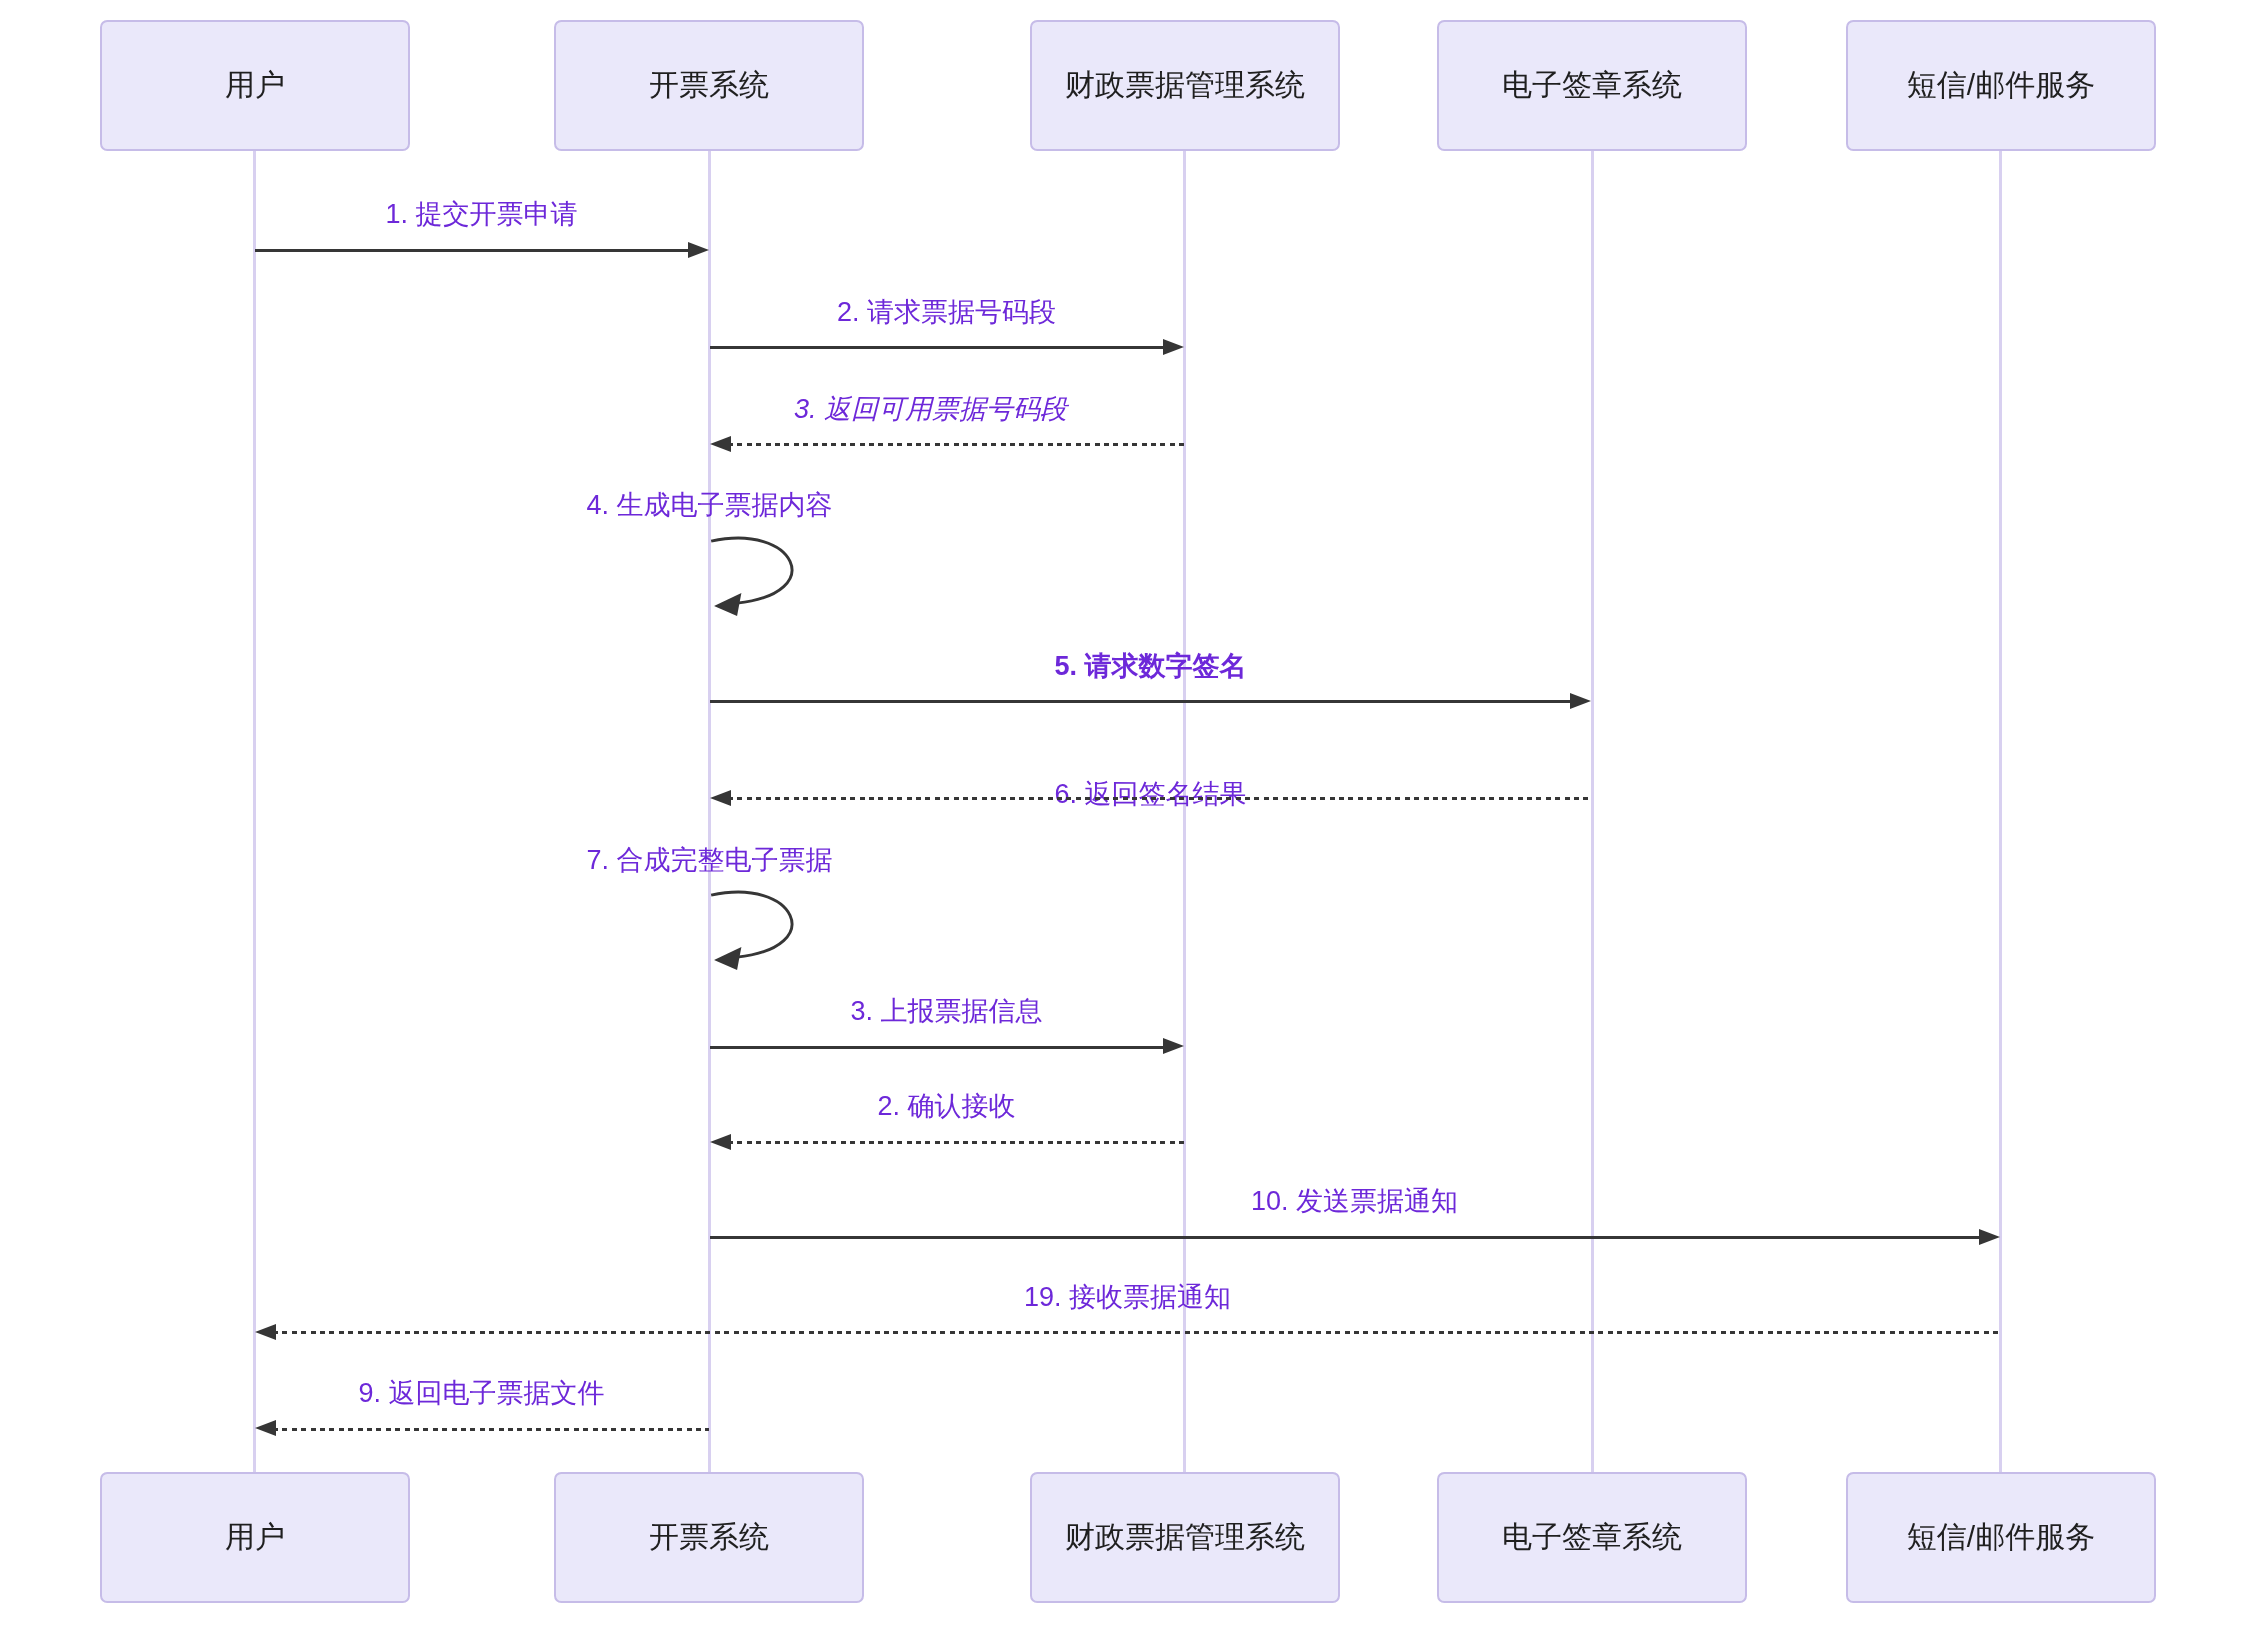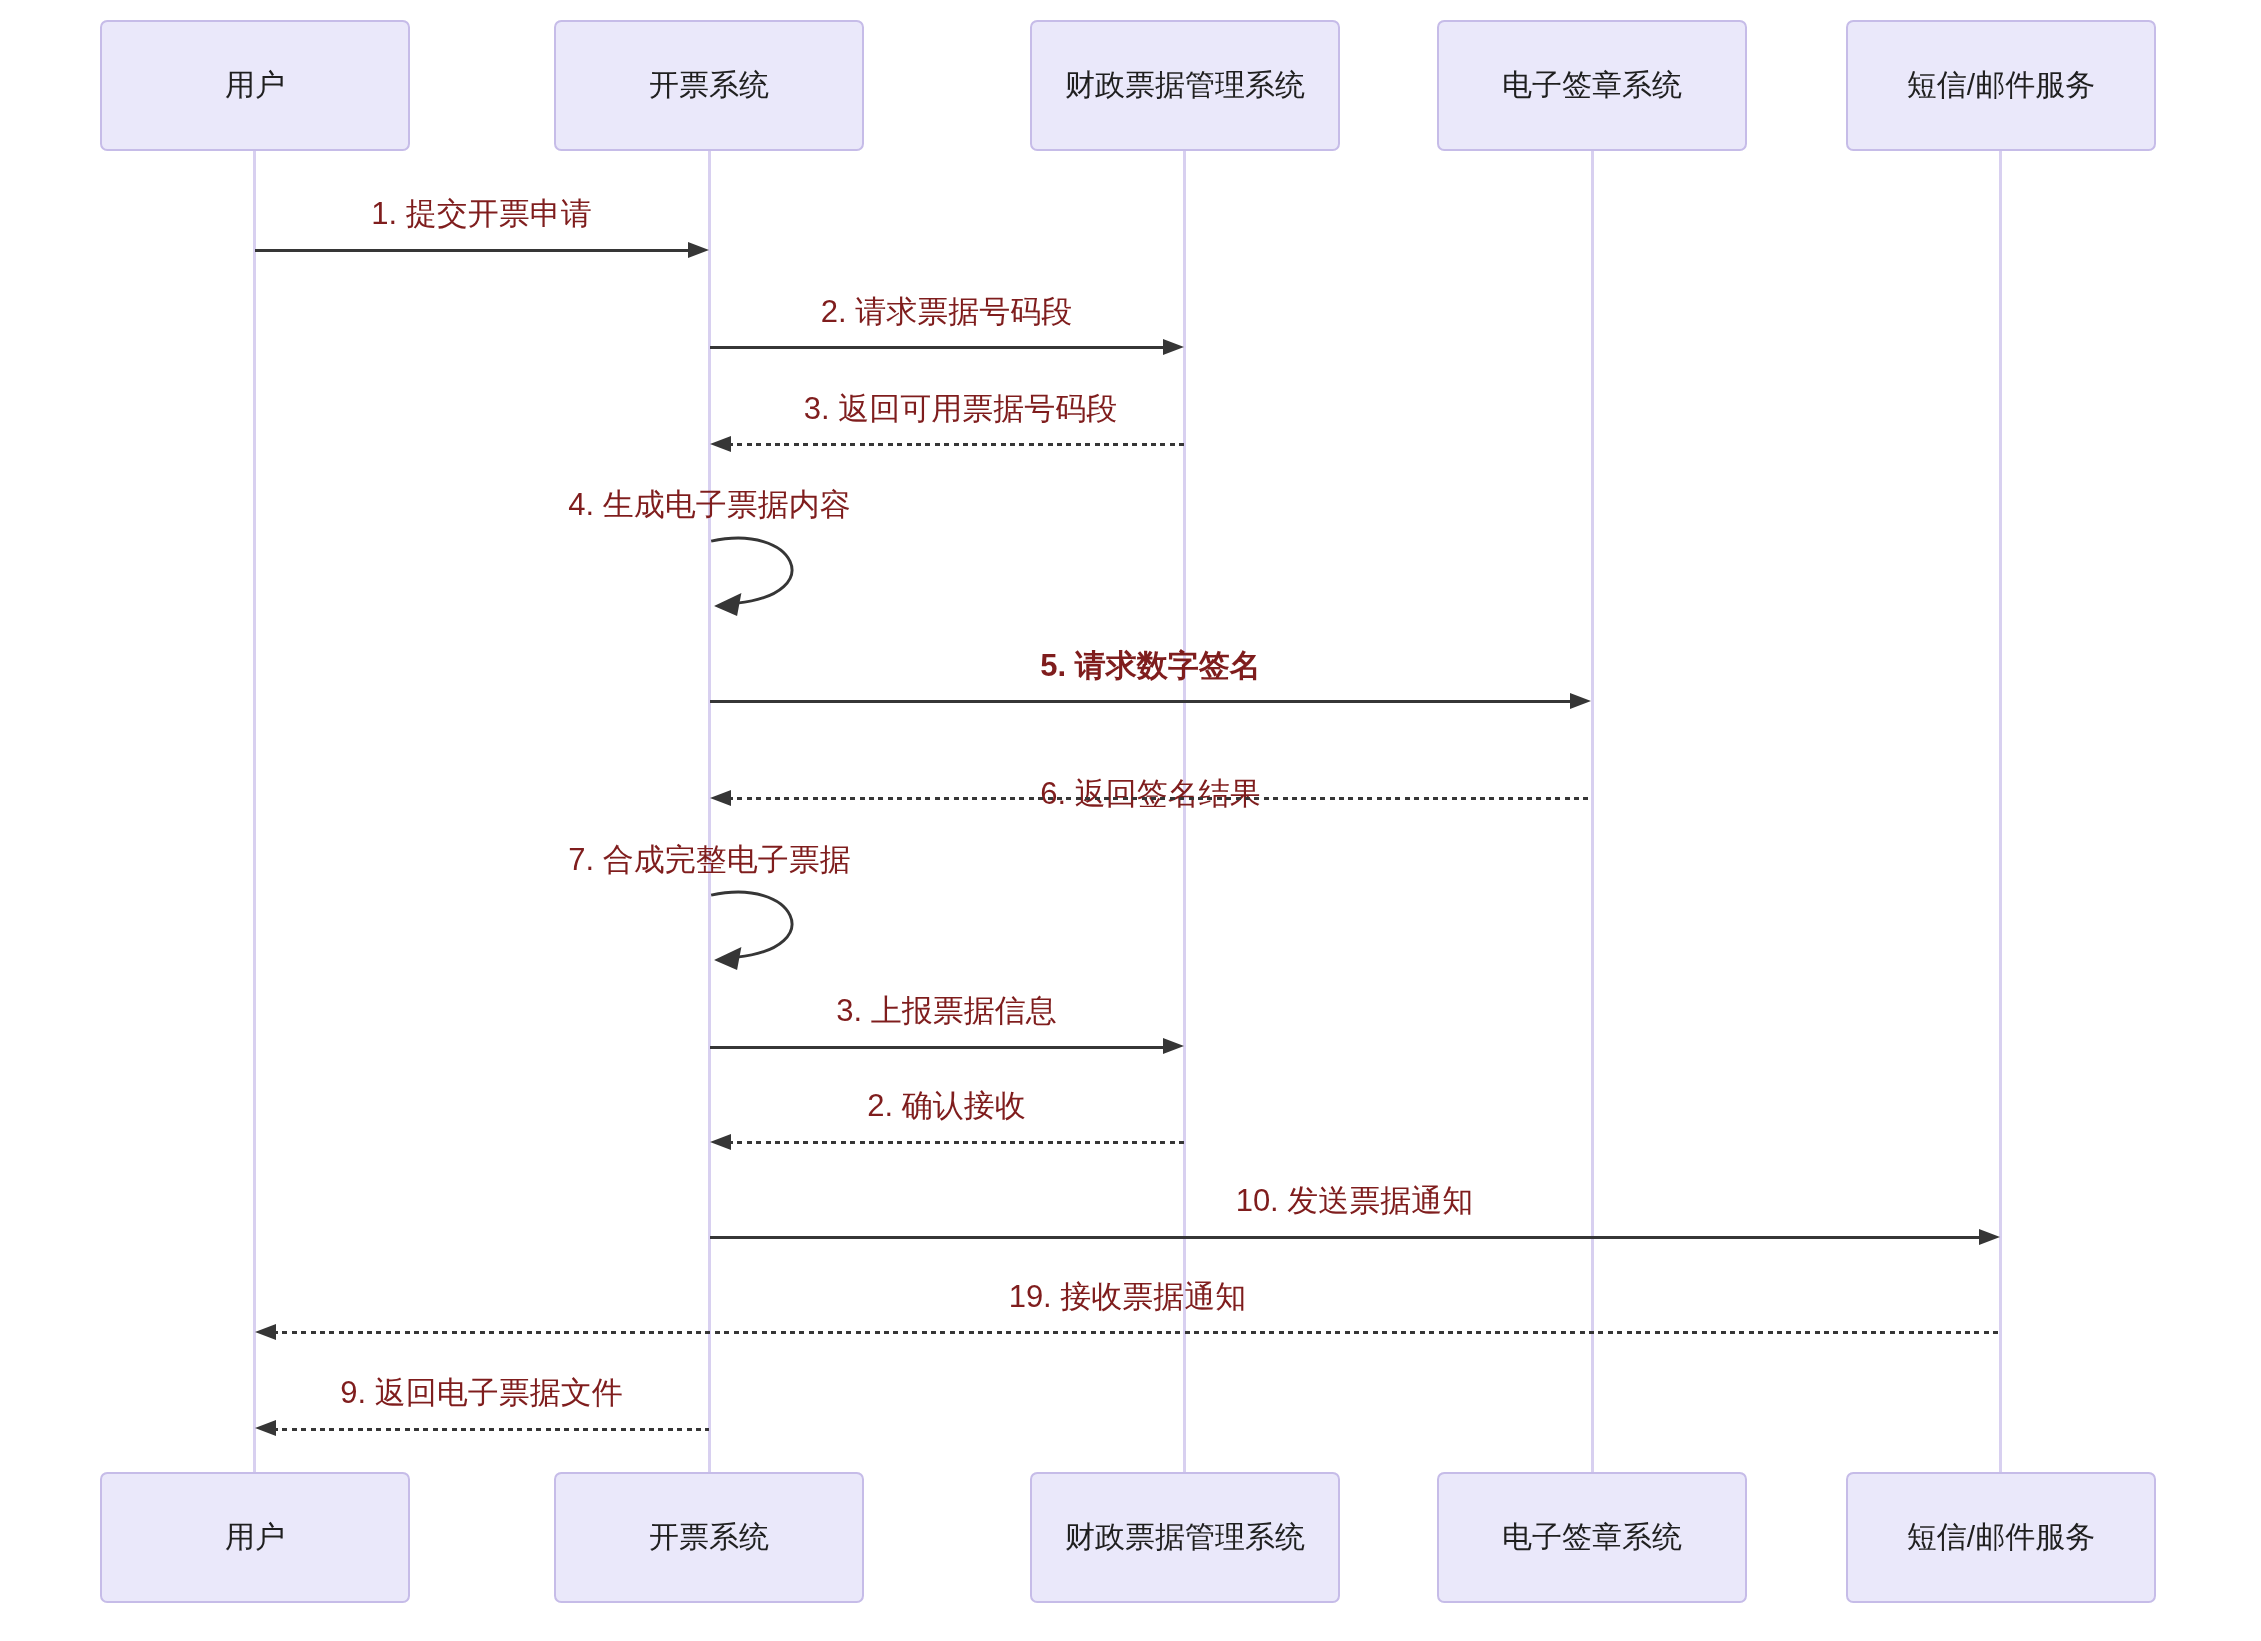--- a/index.html
+++ b/index.html
@@ -23,22 +23,22 @@
   }
   .lifeline{
     position:absolute;
     width:2.9px;top:151px;height:1321px;
     background:#D8D0F0;
   }
   .msg-label{
     position:absolute;
     width:577px;
     text-align:center;
-    font-size:31px;line-height:32px;
-    color:#7f1d1d;
+    font-size:27px;line-height:32px;
+    color:#6d28d9;
     white-space:nowrap;
   }
   .line{
     position:absolute;height:2.9px;background:#363636;
   }
   .line.dashed{
     background:repeating-linear-gradient(90deg,#363636 0 5px,transparent 5px 9.4px);
   }
   .head-right{
     position:absolute;width:0;height:0;
@@ -87,21 +87,21 @@
     <div class="head-right" style="left:688px;top:242px;"></div>
   </div>
 
   <div>
     <div class="msg-label" style="left:658px;top:296px;">2. 请求票据号码段</div>
     <div class="line" style="left:710px;top:346px;width:456px;"></div>
     <div class="head-right" style="left:1163px;top:339px;"></div>
   </div>
 
   <div>
-    <div class="msg-label" style="left:672px;top:393px;">3. 返回可用票据号码段</div>
+    <div class="msg-label" style="left:642px;top:393px;font-style:italic;">3. 返回可用票据号码段</div>
     <div class="line dashed" style="left:728px;top:443px;width:456px;"></div>
     <div class="head-left" style="left:710px;top:436px;"></div>
   </div>
 
   <div>
     <div class="msg-label" style="left:421px;top:489px;">4. 生成电子票据内容</div>
     <svg class="selfloop" style="left:708px;top:534px;" width="123" height="85" viewBox="0 0 170 118">
       <path d="M 4 10 C 120 -16, 168 82, 40 96" fill="none" stroke="#363636" stroke-width="4"></path>
       <polygon points="8,100 46,82 40,114" fill="#363636"></polygon>
     </svg>

